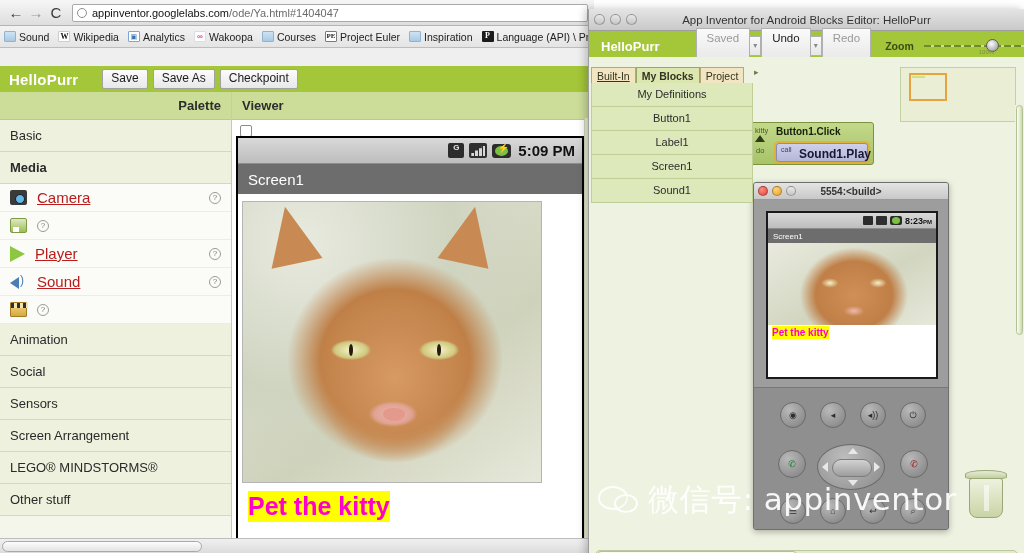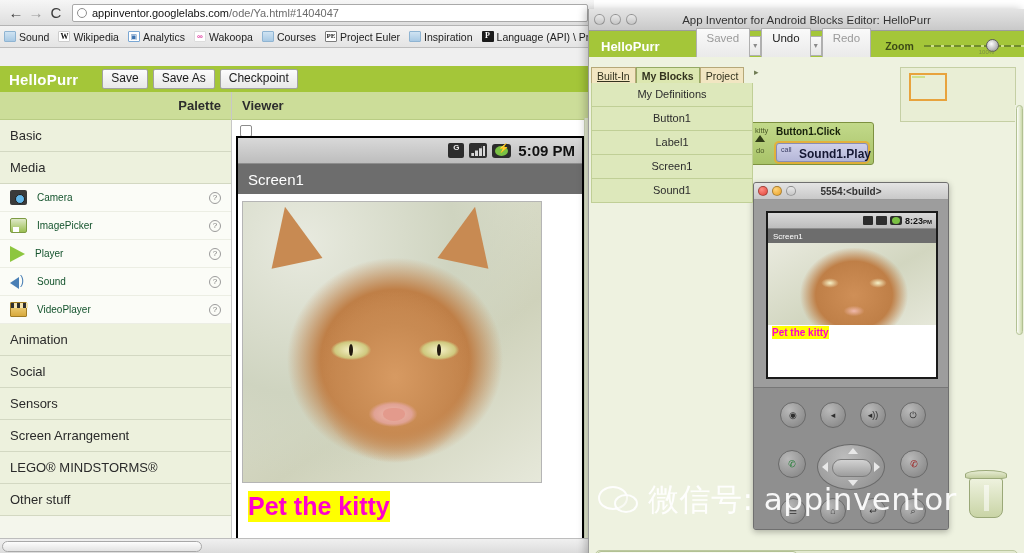--- a/index.html
+++ b/index.html
@@ -76,27 +76,27 @@
 
   #palette-col { position: absolute; left: 0; top: 26px; width: 232px; bottom: 0; background: #f4f6ec; border-right: 1px solid #c7c7c7; }
   .sect-head {
     background: #ccdd99; color: #2d2d2d; font-size: 13px; font-weight: bold;
     padding: 6px 10px; border-bottom: 1px solid #b9cc84; text-align: right;
   }
   .cat-row {
     background: #edf1dd; color: #2a2a2a; font-size: 13px;
     padding: 8px 10px; border-bottom: 1px solid #d3d8c2;
   }
-  .cat-row.bold { font-weight: normal; }
+  .cat-row.bold { font-weight: bold; }
   .comp-row {
     background: #fbfcf7; display: flex; align-items: center;
     padding: 3px 10px; border-bottom: 1px solid #eceee4; height: 28px;
   }
   .comp-ico { width: 17px; height: 15px; margin-right: 10px; flex: none; position: relative; }
-  .comp-name { font-size: 10px; color: #14532d; flex: 1; }
+  .comp-name { font-size: 15px; color: #b91c1c; flex: 1; text-decoration: underline; }
   .help-dot {
     width: 12px; height: 12px; border-radius: 50%;
     border: 1px solid #9b9b9b; color: #7c7c7c;
     font-size: 8px; line-height: 10px; text-align: center; flex: none;
   }
   
   .ic-camera { background: #3a3a3a; border-radius: 2px; }
   .ic-camera::after { content:''; position:absolute; left:5px; top:4px; width:8px; height:8px; border-radius:50%; background:#63b6e8; border:1px solid #1d1d1d; }
   .ic-imagepicker { background: linear-gradient(#dfe9c8,#9bbf52); border:1px solid #7d9b43; border-radius:2px; }
   .ic-imagepicker::after{content:'';position:absolute;left:2px;top:8px;width:6px;height:5px;background:#fff;}
@@ -346,36 +346,34 @@
           <div class="cat-row">Basic</div>
           <div class="cat-row bold">Media</div>
 
           <div class="comp-row">
             <span class="comp-ico ic-camera"></span>
             <span class="comp-name">Camera</span>
             <span class="help-dot">?</span>
           </div>
           <div class="comp-row">
             <span class="comp-ico ic-imagepicker"></span>
-            <span class="comp-name">ImagePicker</span>
             <span class="help-dot">?</span>
           </div>
           <div class="comp-row">
             <span class="comp-ico ic-player"></span>
             <span class="comp-name">Player</span>
             <span class="help-dot">?</span>
           </div>
           <div class="comp-row">
             <span class="comp-ico ic-sound"></span>
             <span class="comp-name">Sound</span>
             <span class="help-dot">?</span>
           </div>
           <div class="comp-row">
             <span class="comp-ico ic-video"></span>
-            <span class="comp-name">VideoPlayer</span>
             <span class="help-dot">?</span>
           </div>
 
           <div class="cat-row">Animation</div>
           <div class="cat-row">Social</div>
           <div class="cat-row">Sensors</div>
           <div class="cat-row">Screen Arrangement</div>
           <div class="cat-row">LEGO® MINDSTORMS®</div>
           <div class="cat-row">Other stuff</div>
         </div>

